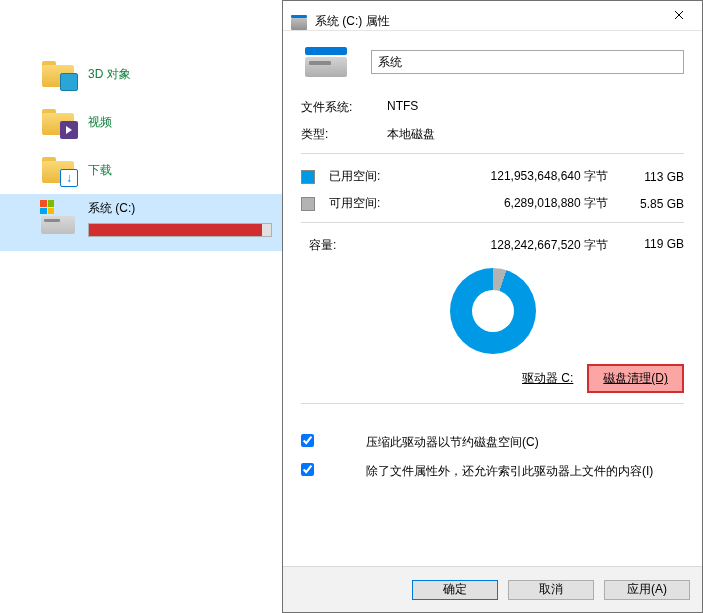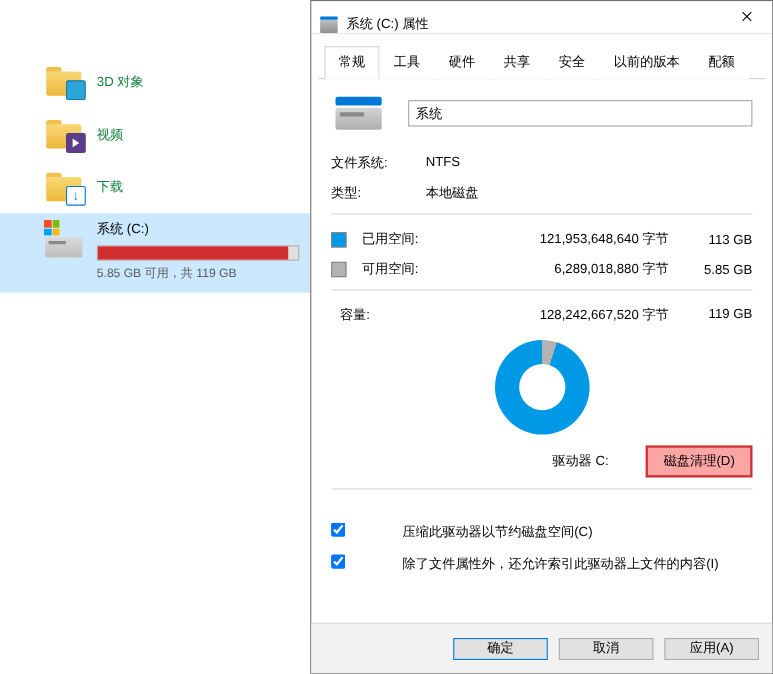--- a/index.html
+++ b/index.html
@@ -66,21 +66,21 @@
 .space-row .gb { text-align:right; }
 
 .cap-row { display:grid; grid-template-columns: 94px 1fr 66px; column-gap:10px; margin: 6px 0 14px 8px;}
 .cap-row .bytes { text-align:right; }
 .cap-row .gb { text-align:right; }
 
 .pie-wrap { display:flex; justify-content:center; margin: 4px 0 10px; }
 .pie { width: 86px; height: 86px; border-radius:50%; background: conic-gradient(#b3b3b3 0deg 18deg, #0099e5 18deg 360deg); position:relative; }
 .pie::after { content:""; position:absolute; inset:22px; background:#fff; border-radius:50%; }
 
-.drv-row { display:flex; align-items:center; justify-content:flex-end; gap: 34px; margin-bottom: 8px; }
+.drv-row { display:flex; align-items:center; justify-content:flex-end; gap: 14px; margin-bottom: 8px; text-decoration: underline; }
 .drv-label {  }
 .cleanup-btn { border: 2px solid #d12f2f; padding: 4px 14px; background:#fca5a5; cursor:pointer; }
 
 .checks { margin-top: 30px; }
 .chk { display:flex; align-items:flex-start; margin-bottom: 12px; cursor:pointer;gap:44px; }
 .chk input { margin-right: 8px; }
 
 .footer { height: 46px; border-top: 1px solid #d9d9d9; display:flex; align-items:center; justify-content:flex-end; padding: 0 12px; gap: 10px; background:#f2f2f2; }
 .footer button { width: 86px; height: 20px; background:#e1e1e1; border:1px solid #adadad; cursor:pointer; }
 .footer button.primary { border:1px solid #0078d7; }
@@ -129,46 +129,36 @@
             <span></span>
             <span></span>
           </div>
         <div class="drive-body"></div>
       </div>
       <div class="drive-info">
         <div class="drive-name">系统 (C:)</div>
         <div class="drive-bar">
             <div class="drive-bar-fill"></div>
           </div>
-        <div class="drive-sub">5.85 GB 可用，共 119 GB</div>
       </div>
     </div>
   </div>
 </div>
 
 <div class="dialog">
   <div class="titlebar">
     <div class="ticon"></div>
     <div class="title">系统 (C:) 属性</div>
     <div class="close">
       <svg viewBox="0 0 10 10">
           <path d="M1 1 L9 9 M9 1 L1 9" stroke="#000" stroke-width="1"></path>
         </svg>
     </div>
   </div>
 
-  <div class="tabs">
-    <div class="tab active">常规</div>
-    <div class="tab">工具</div>
-    <div class="tab">硬件</div>
-    <div class="tab">共享</div>
-    <div class="tab">安全</div>
-    <div class="tab">以前的版本</div>
-    <div class="tab">配额</div>
-  </div>
 
   <div class="content">
     <div class="row-top">
       <div class="bigdrive">
           <div class="lid"></div>
           <div class="body"></div>
         </div>
       <input class="name-input" value="系统" style="">
     </div>
 

